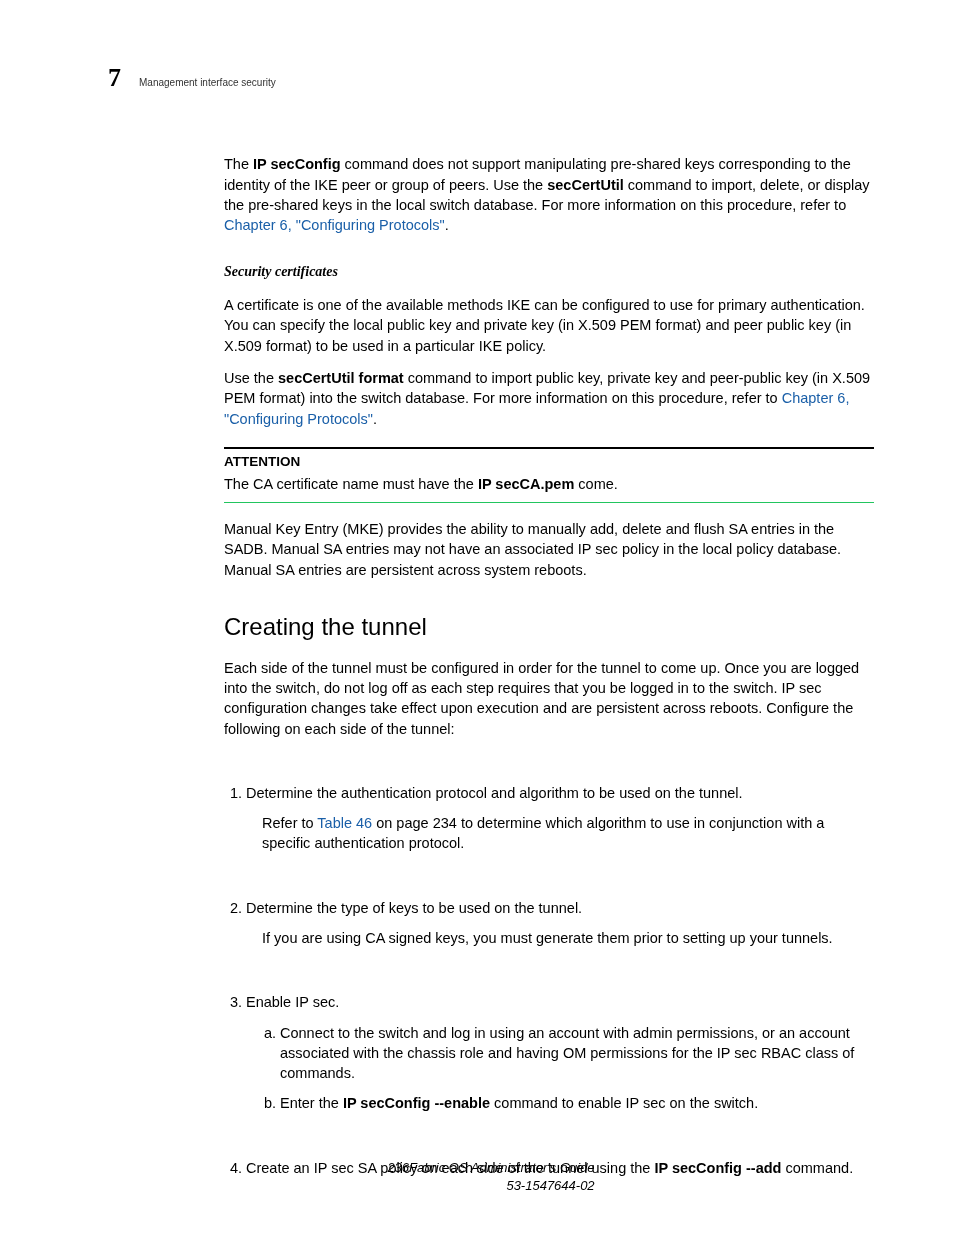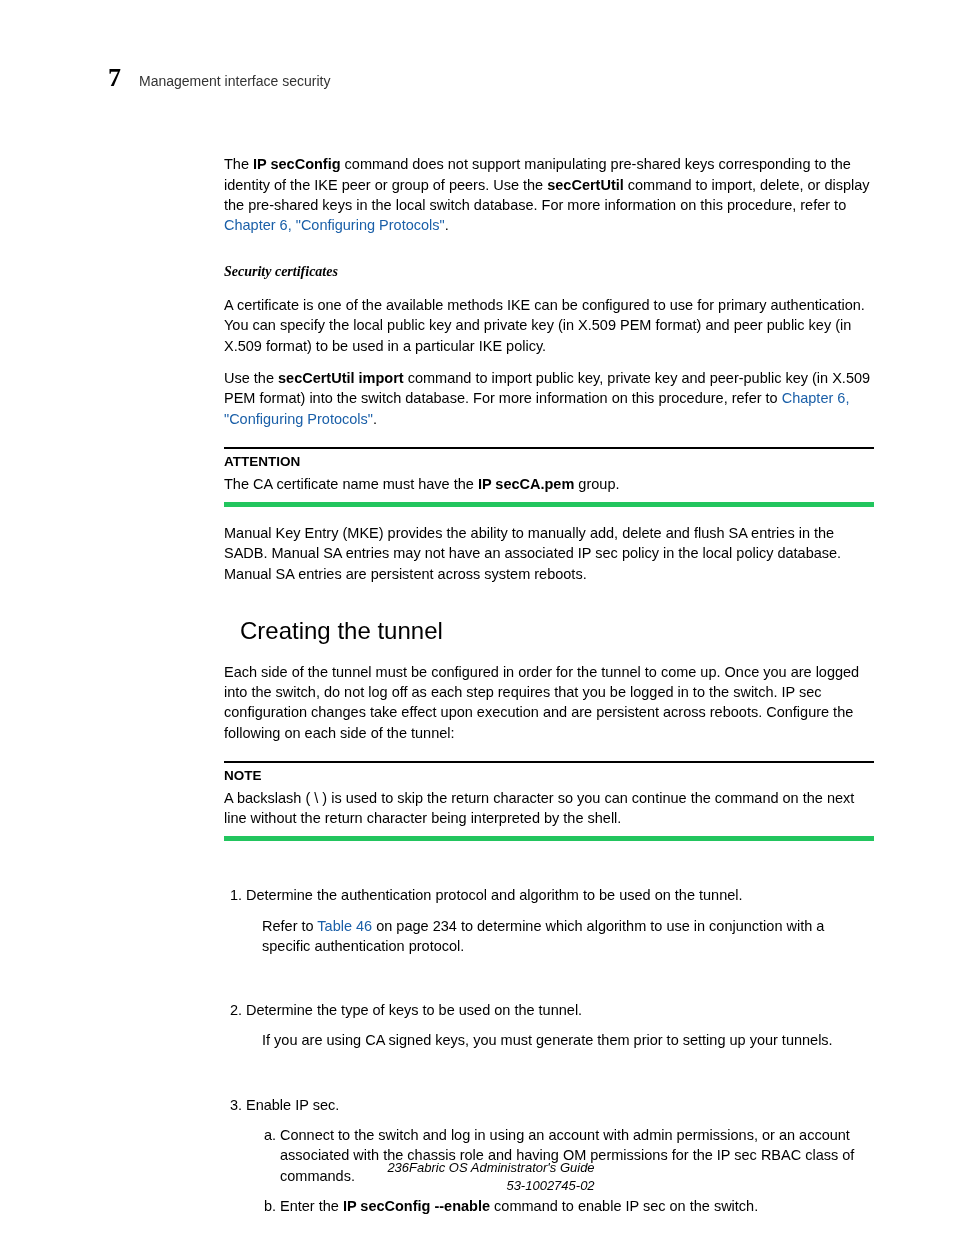--- a/index.html
+++ b/index.html
@@ -23,21 +23,21 @@
     align-items: baseline;
     gap: 18px;
     margin-bottom: 58px;
   }
   .chapter-num {
     font-family: Georgia, 'Times New Roman', serif;
     font-size: 26px;
     font-weight: bold;
   }
   .header-title {
-    font-size: 14px;
+    font-size: 10px;
     color: #333;
   }
   .content {
     margin-left: 116px;
   }
   p {
     margin: 0 0 12px 0;
   }
   .bold {
     font-weight: bold;
@@ -49,29 +49,29 @@
     font-family: Georgia, 'Times New Roman', serif;
     font-style: italic;
     font-weight: bold;
     font-size: 14px;
     margin: 26px 0 14px 0;
   }
   .h2 {
     font-family: Arial, Helvetica, sans-serif;
     font-weight: normal;
     font-size: 24px;
-    margin: 30px 0 14px 16px;
+    margin: 30px 0 14px 0;
   }
   .callout-rule-top {
     border-top: 2px solid #000;
     margin-top: 18px;
     padding-top: 4px;
   }
   .callout-rule-bottom {
-    border-bottom: 5px solid #22c55e;
+    border-bottom: 1px solid #22c55e;
     padding-bottom: 8px;
     margin-bottom: 16px;
   }
   .callout-title {
     font-weight: bold;
     font-size: 13.5px;
     margin: 0 0 2px 0;
   }
   ol.steps {
     padding-left: 22px;
@@ -120,41 +120,37 @@
 
     <p>
       <span>The </span><span class="bold">IP secConfig</span><span> command does not support manipulating pre-shared keys corresponding to the identity of the IKE peer or group of peers. Use the </span><span class="bold">secCertUtil</span><span> command to import, delete, or display the pre-shared keys in the local switch database. For more information on this procedure, refer to </span><span class="link">Chapter 6, "Configuring Protocols"</span><span>.</span>
     </p>
 
     <div class="h3">Security certificates</div>
 
     <p>A certificate is one of the available methods IKE can be configured to use for primary authentication. You can specify the local public key and private key (in X.509 PEM format) and peer public key (in X.509 format) to be used in a particular IKE policy.</p>
 
     <p>
-      <span>Use the </span><span class="bold">secCertUtil import</span><span> command to import public key, private key and peer-public key (in X.509 PEM format) into the switch database. For more information on this procedure, refer to </span><span class="link">Chapter 6, "Configuring Protocols"</span><span>.</span>
+      <span>Use the </span><span class="bold">secCertUtil format</span><span> command to import public key, private key and peer-public key (in X.509 PEM format) into the switch database. For more information on this procedure, refer to </span><span class="link">Chapter 6, "Configuring Protocols"</span><span>.</span>
     </p>
 
     <div class="callout-rule-top callout-rule-bottom">
       <div class="callout-title">ATTENTION</div>
       <div>
-        <span>The CA certificate name must have the </span><span class="bold">IP secCA.pem</span><span> group.</span>
+        <span>The CA certificate name must have the </span><span class="bold">IP secCA.pem</span><span> come.</span>
       </div>
     </div>
 
 
     <p>Manual Key Entry (MKE) provides the ability to manually add, delete and flush SA entries in the SADB. Manual SA entries may not have an associated IP sec policy in the local policy database. Manual SA entries are persistent across system reboots.</p>
 
     <div class="h2">Creating the tunnel</div>
 
     <p>Each side of the tunnel must be configured in order for the tunnel to come up. Once you are logged into the switch, do not log off as each step requires that you be logged in to the switch. IP sec configuration changes take effect upon execution and are persistent across reboots. Configure the following on each side of the tunnel:</p>
 
-    <div class="callout-rule-top callout-rule-bottom">
-      <div class="callout-title">NOTE</div>
-      <div>A backslash ( \ ) is used to skip the return character so you can continue the command on the next line without the return character being interpreted by the shell.</div>
-    </div>
 
     <ol class="steps">
       <li>
         <span>Determine the authentication protocol and algorithm to be used on the tunnel.</span>
         <div class="substep">
           <span>Refer to </span><span class="link">Table 46</span><span> on page 234 to determine which algorithm to use in conjunction with a specific authentication protocol.</span>
         </div>
       </li>
       <li>
         <span>Determine the type of keys to be used on the tunnel.</span>
@@ -173,17 +169,17 @@
         <span>Create an IP sec SA policy on each side of the tunnel using the </span><span class="bold">IP secConfig  --add</span><span> command.</span>
       </li>
     </ol>
 
   </div>
 
   <div class="footer">
     <span>236</span>
     <span class="right">
       <span>Fabric OS Administrator's Guide</span><br>
-      <span>53-1002745-02</span>
+      <span>53-1547644-02</span>
     </span>
   </div>
 
 </div>
 
 </body></html>

